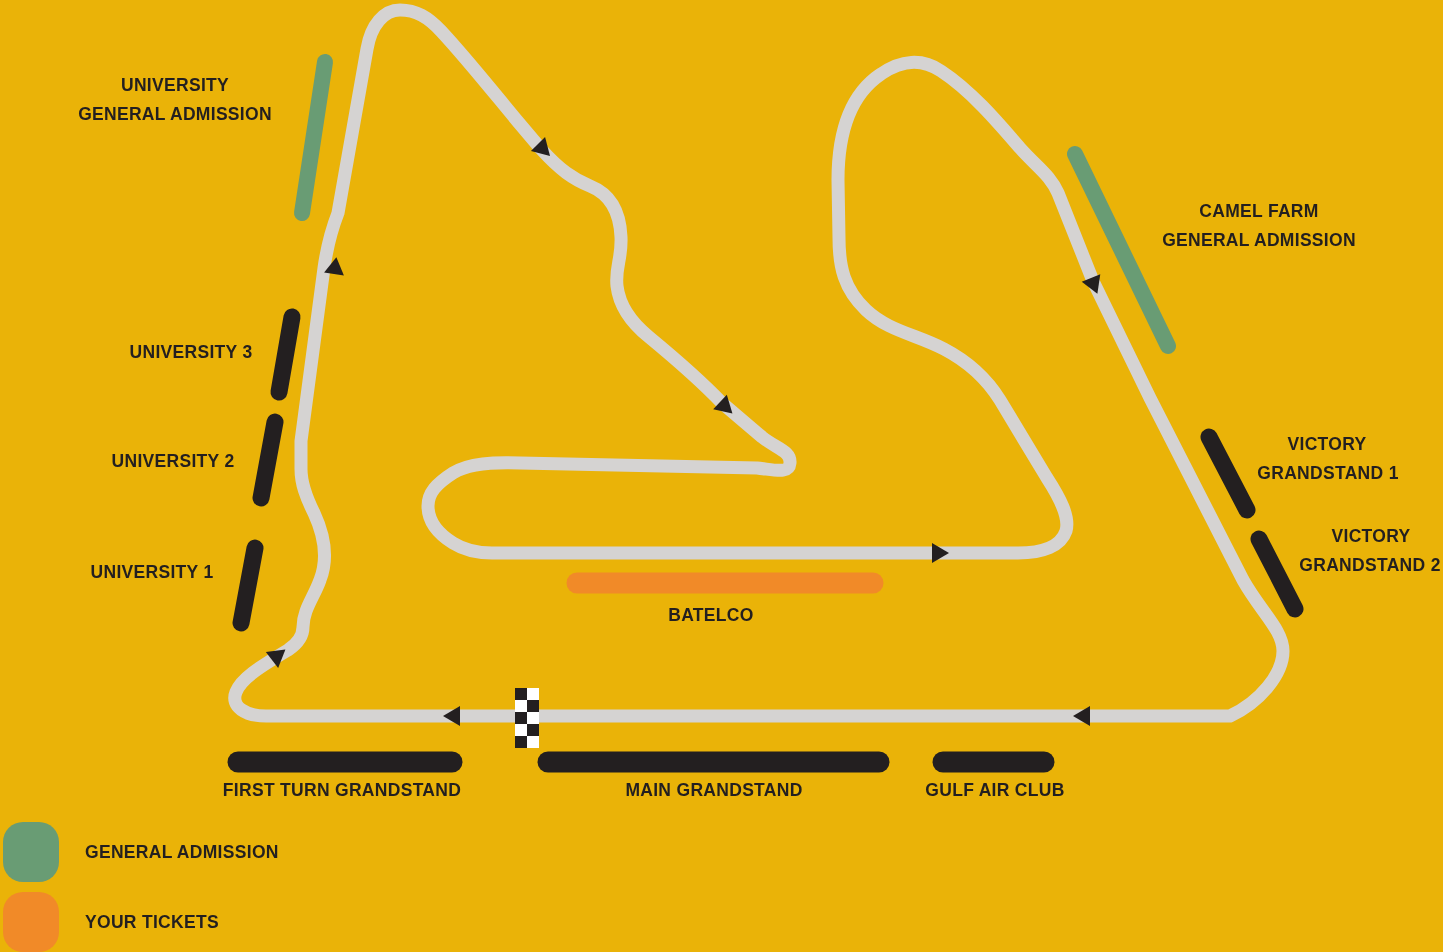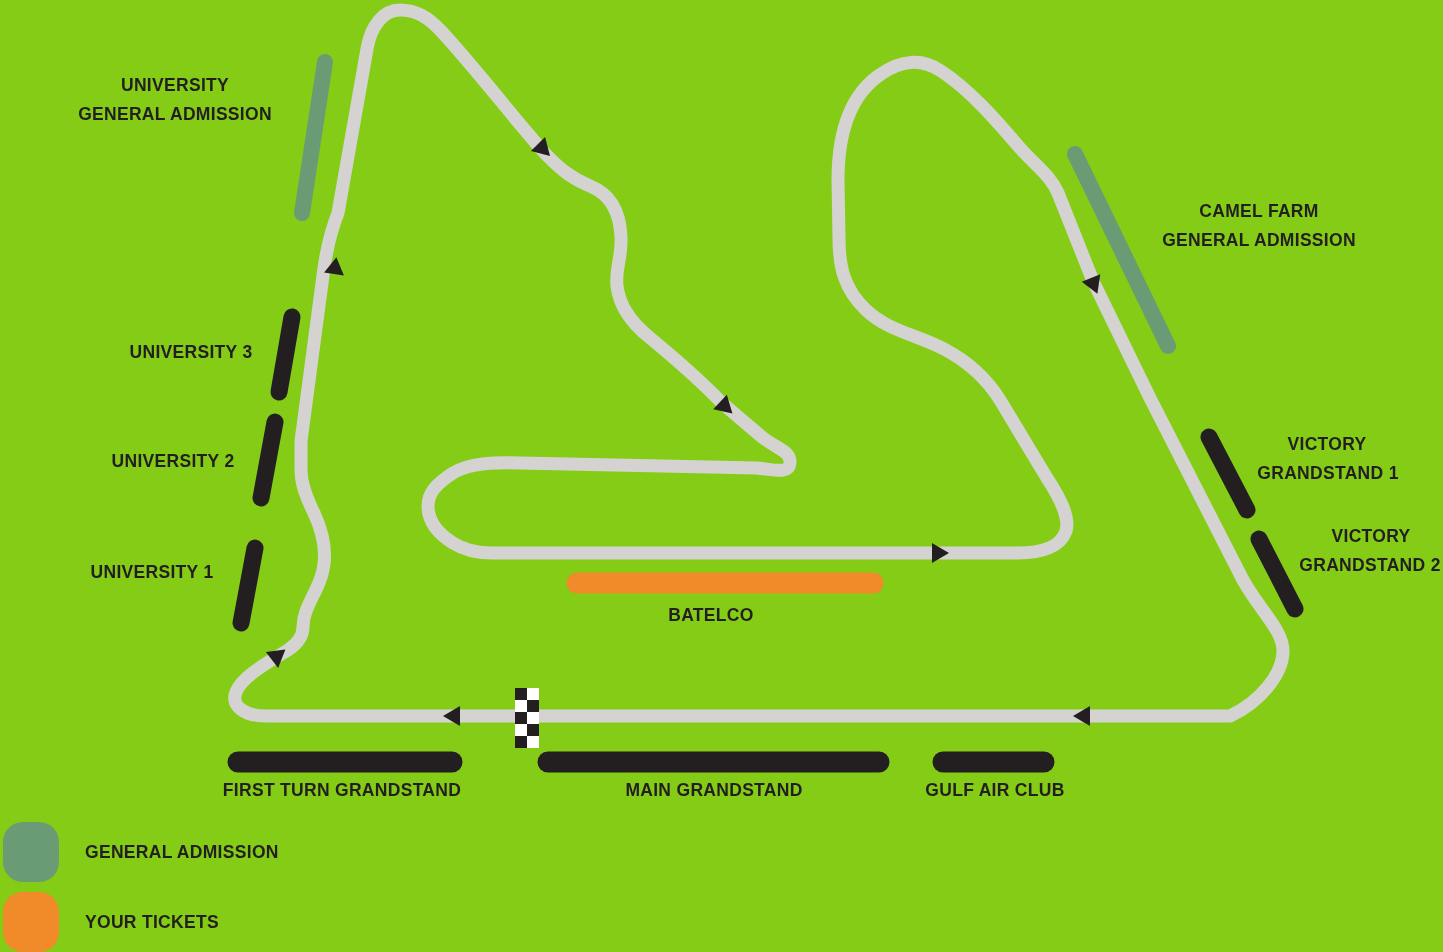--- a/index.html
+++ b/index.html
@@ -1,20 +1,20 @@
 <!DOCTYPE html>
 <html><head>
 <meta charset="utf-8">
 <style>
   html, body { margin: 0; padding: 0; background: #ffffff; }
   .stage {
     position: relative;
     width: 1443px;
     height: 952px;
-    background: #84cc16;
+    background: #eab308;
     font-family: "Liberation Sans", "DejaVu Sans", sans-serif;
     overflow: hidden;
   }
   svg { display: block; }
   .map-label {
     font-family: "Liberation Sans", "DejaVu Sans", sans-serif;
     font-weight: 700;
     font-size: 17.5px;
     letter-spacing: 0.3px;
     fill: #231f20;

